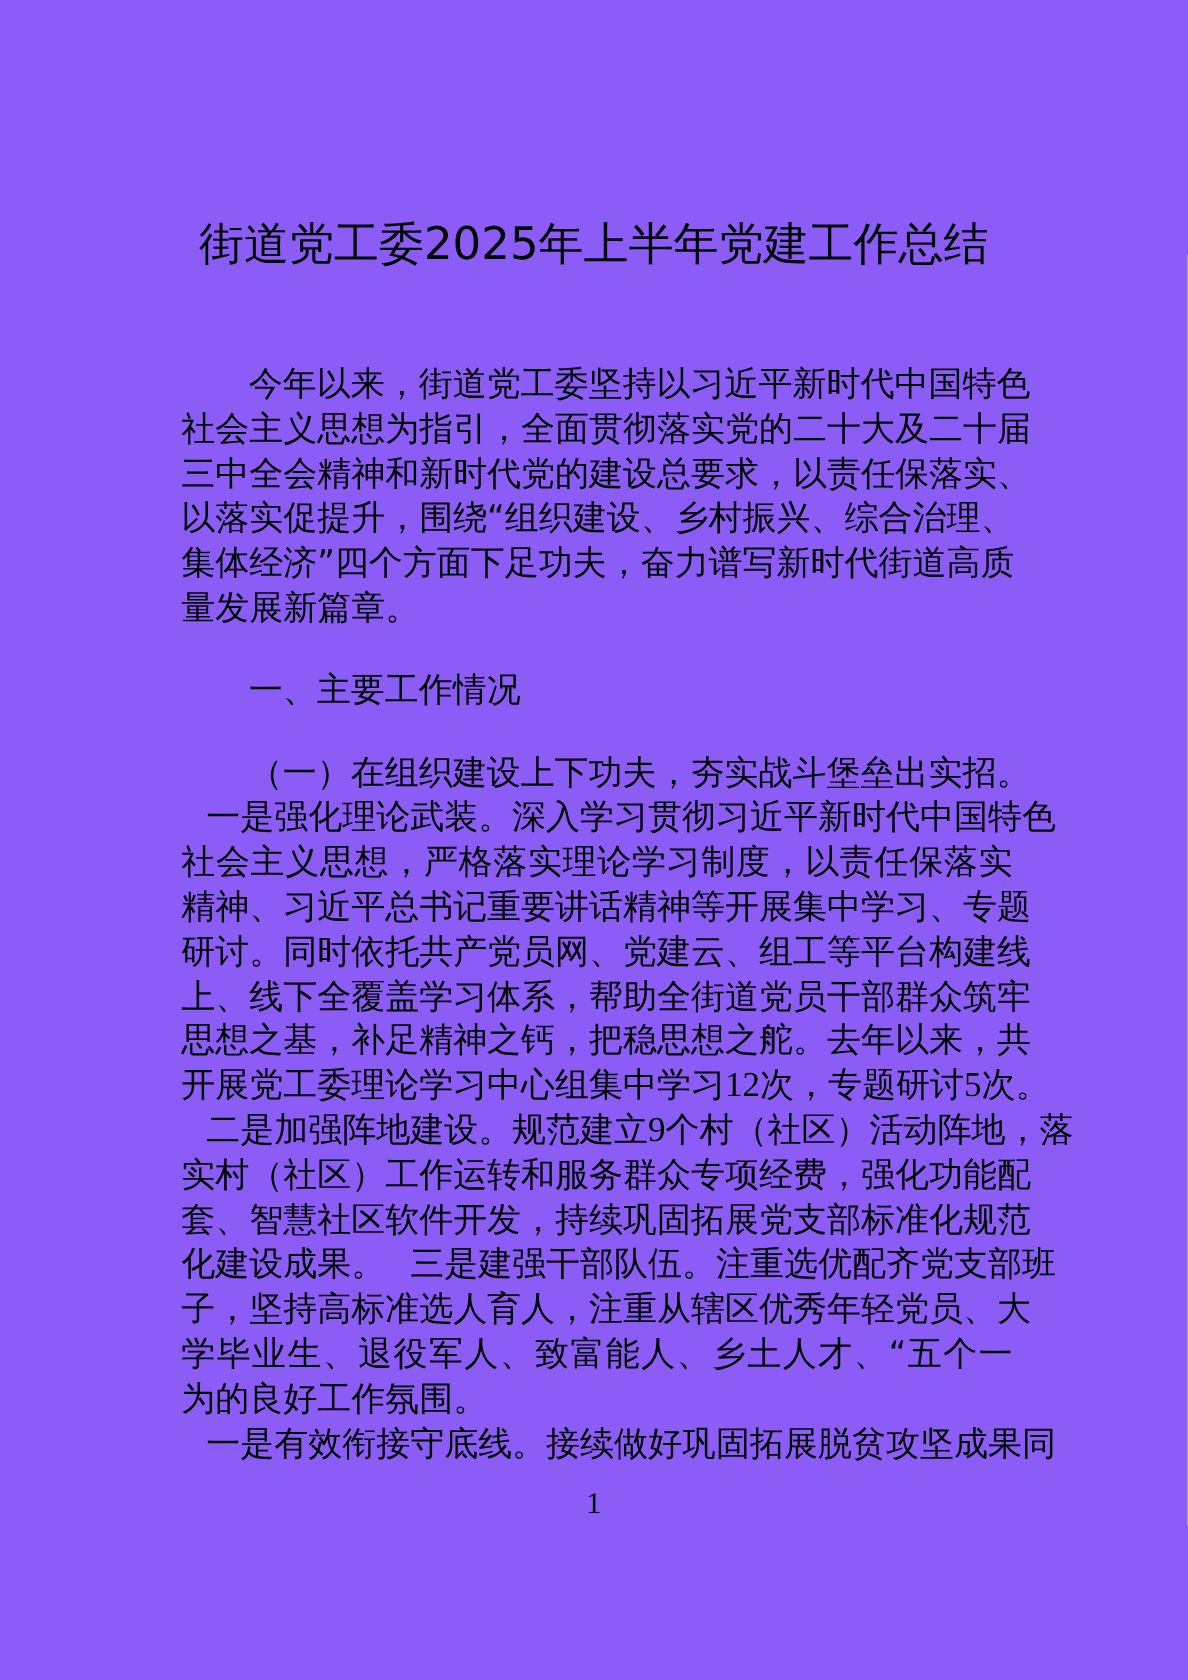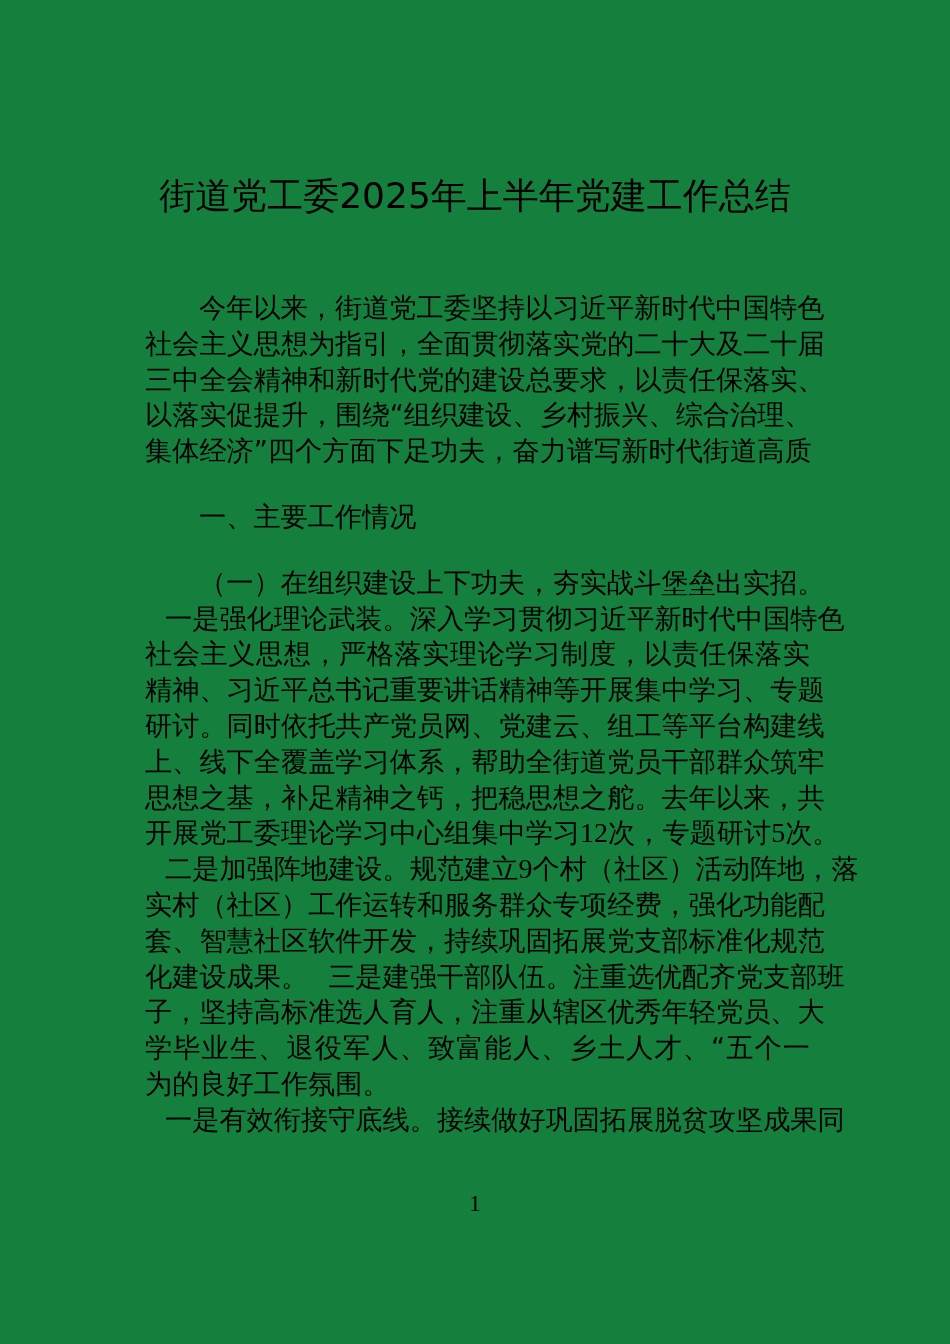--- a/index.html
+++ b/index.html
@@ -12,21 +12,21 @@
       height: 1344px;
       position: relative;
       overflow: hidden;
       color: #000000;
       font-family: "DejaVu Sans", sans-serif;
     }
     .page {
       position: absolute;
       left: 0; top: 0;
       width: 950px; height: 1344px;
-      background: #15803d;
+      background: #8b5cf6;
     }
     .title {
       position: absolute;
       left: 0;
       top: 170px;
       width: 950px;
       text-align: center;
       font-size: 36px;
       line-height: 52px;
       font-weight: normal;
@@ -80,20 +80,21 @@
 <div class="page">
   <div class="title">街道党工委2025年上半年党建工作总结</div>
 
   <div class="body-text">
 
     <div class="line indent"><span>今年以来，街道党工委坚持以习近平新时代中国特色</span></div>
     <div class="line"><span>社会主义思想为指引，全面贯彻落实党的二十大及二十届</span></div>
     <div class="line"><span>三中全会精神和新时代党的建设总要求，以责任保落实、</span></div>
     <div class="line"><span>以落实促提升，围绕“组织建设、乡村振兴、综合治理、</span></div>
     <div class="line"><span>集体经济”四个方面下足功夫，奋力谱写新时代街道高质</span></div>
+    <div class="line last"><span>量发展新篇章。</span></div>
 
     <div class="line indent last"><span>一、主要工作情况</span></div>
 
     <div class="line indent"><span>（一）在组织建设上下功夫，夯实战斗堡垒出实招。</span></div>
     <div class="line"><b>一是强化理论武装。</b><span>深入学习贯彻习近平新时代中国特色</span></div>
     <div class="line"><span>社会主义思想，严格落实理论学习制度，以责任保落实</span></div>
     <div class="line"><span>精神、习近平总书记重要讲话精神等开展集中学习、专题</span></div>
     <div class="line"><span>研讨。同时依托共产党员网、党建云、组工等平台构建线</span></div>
     <div class="line"><span>上、线下全覆盖学习体系，帮助全街道党员干部群众筑牢</span></div>
     <div class="line"><span>思想之基，补足精神之钙，把稳思想之舵。去年以来，共</span></div>

